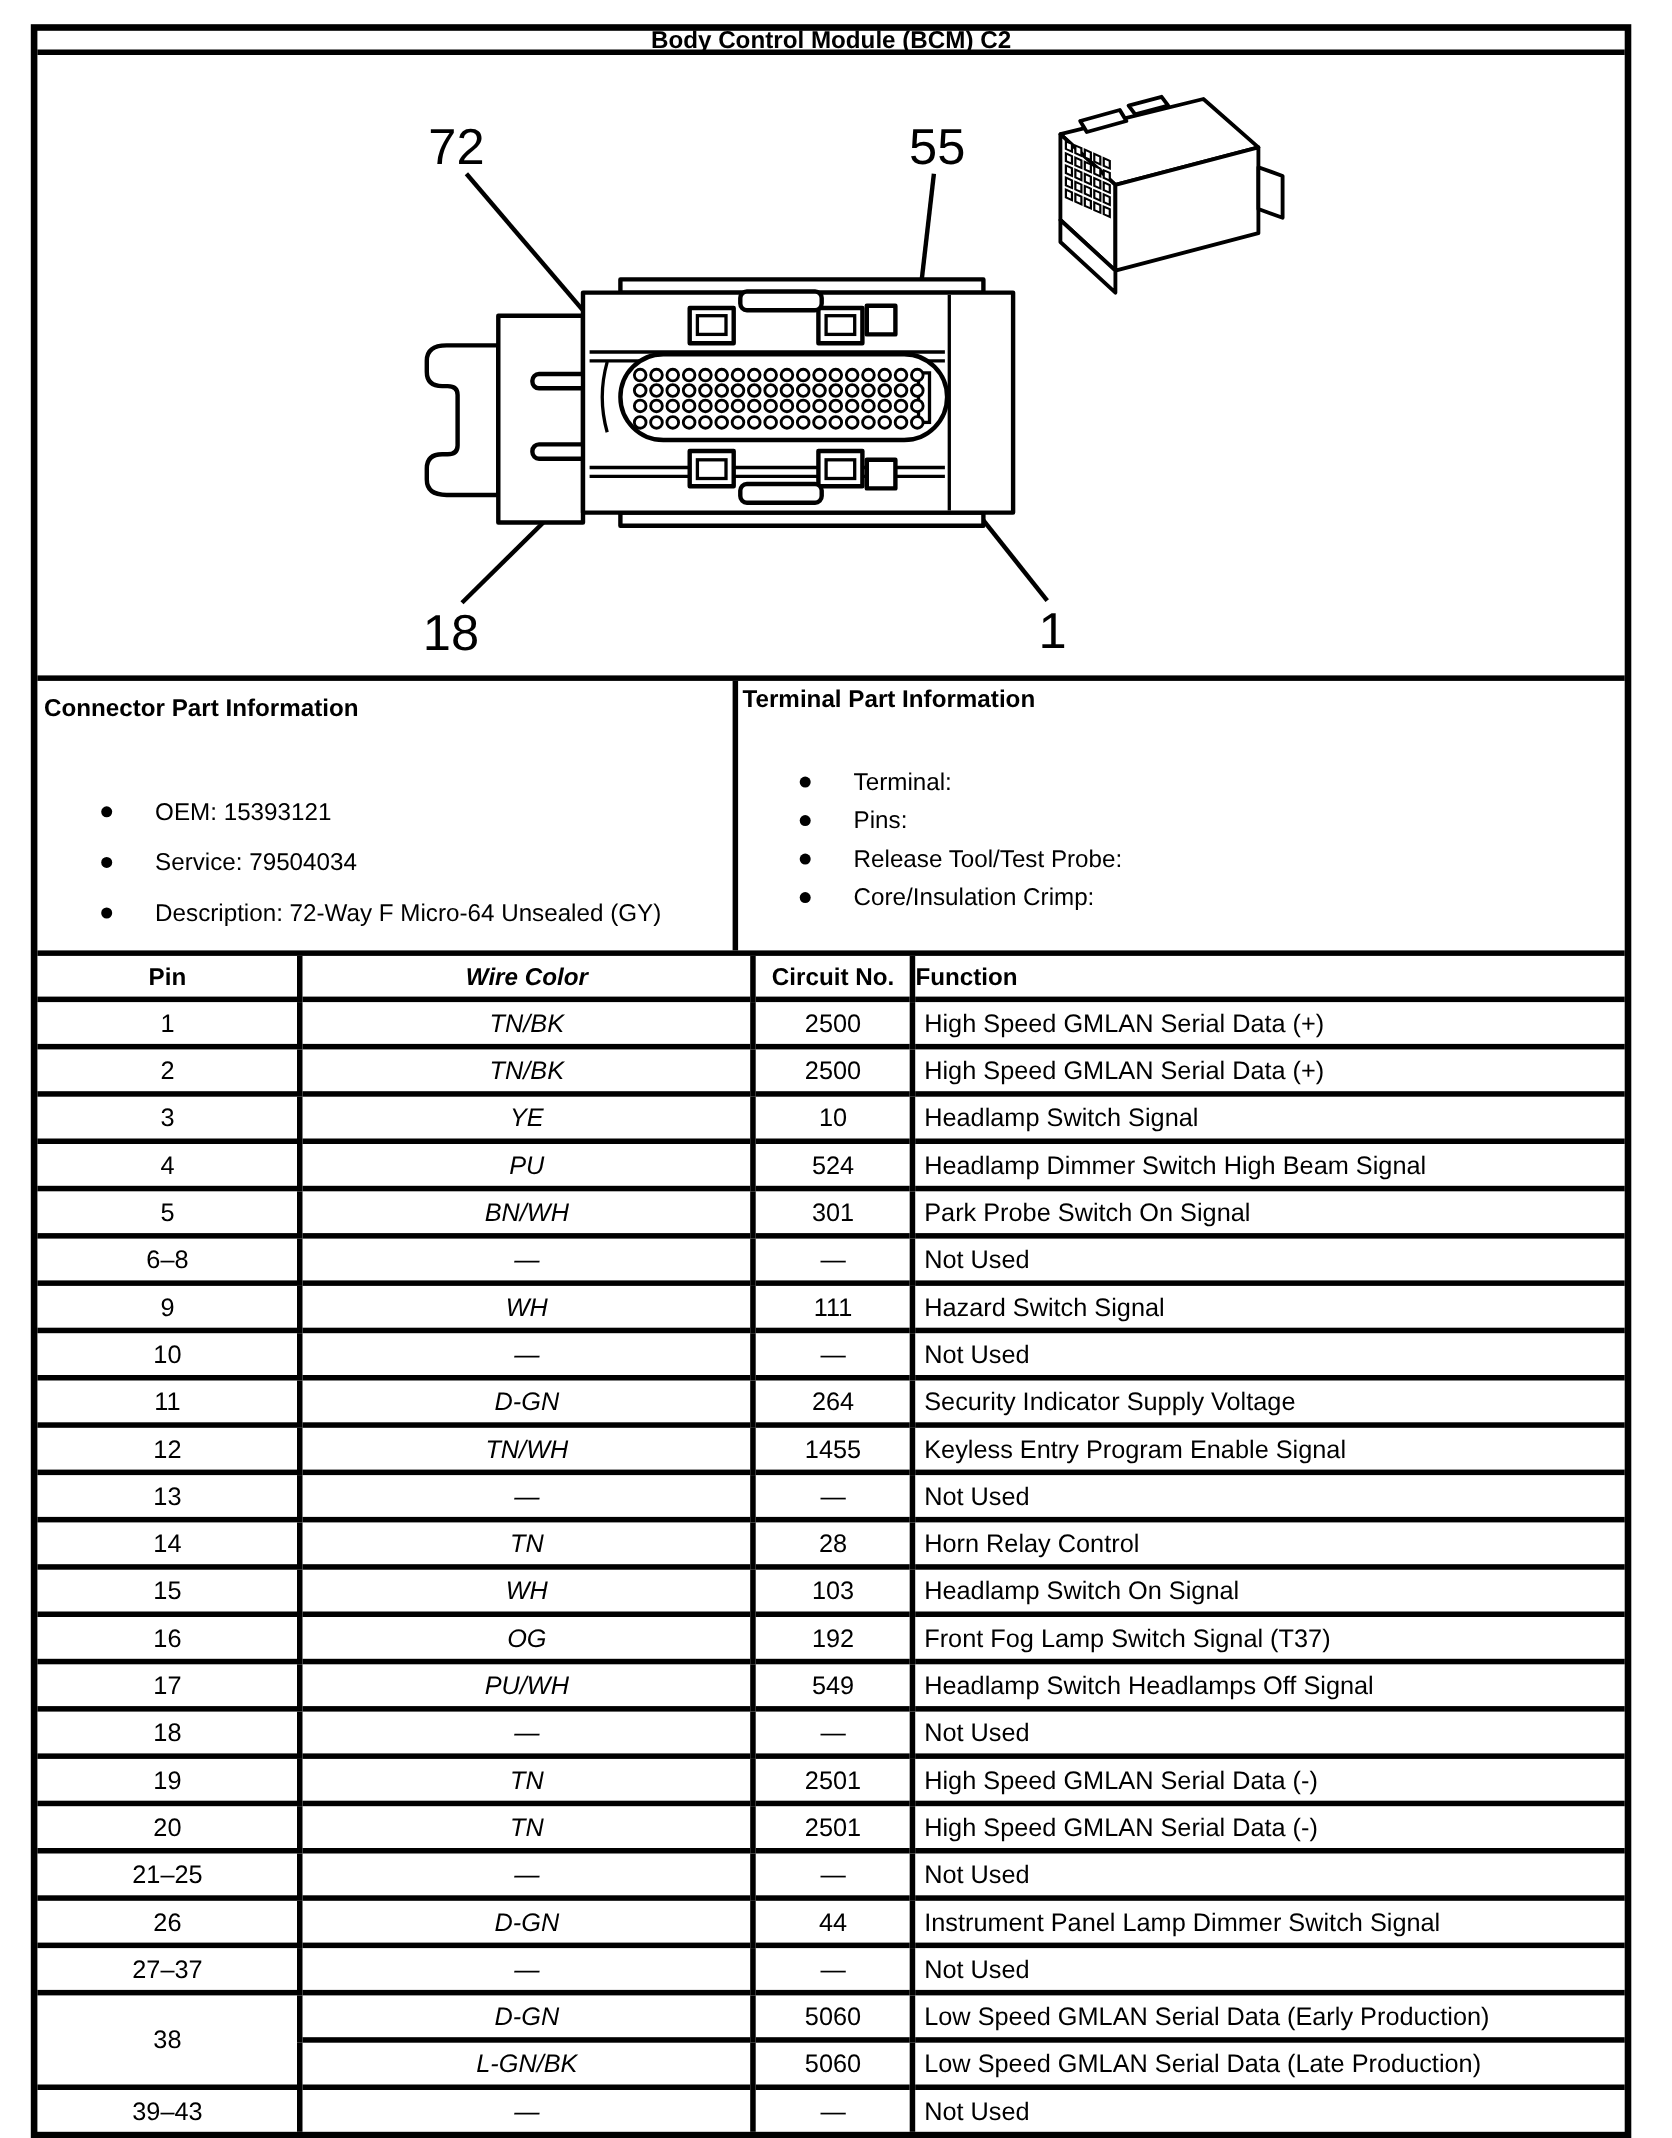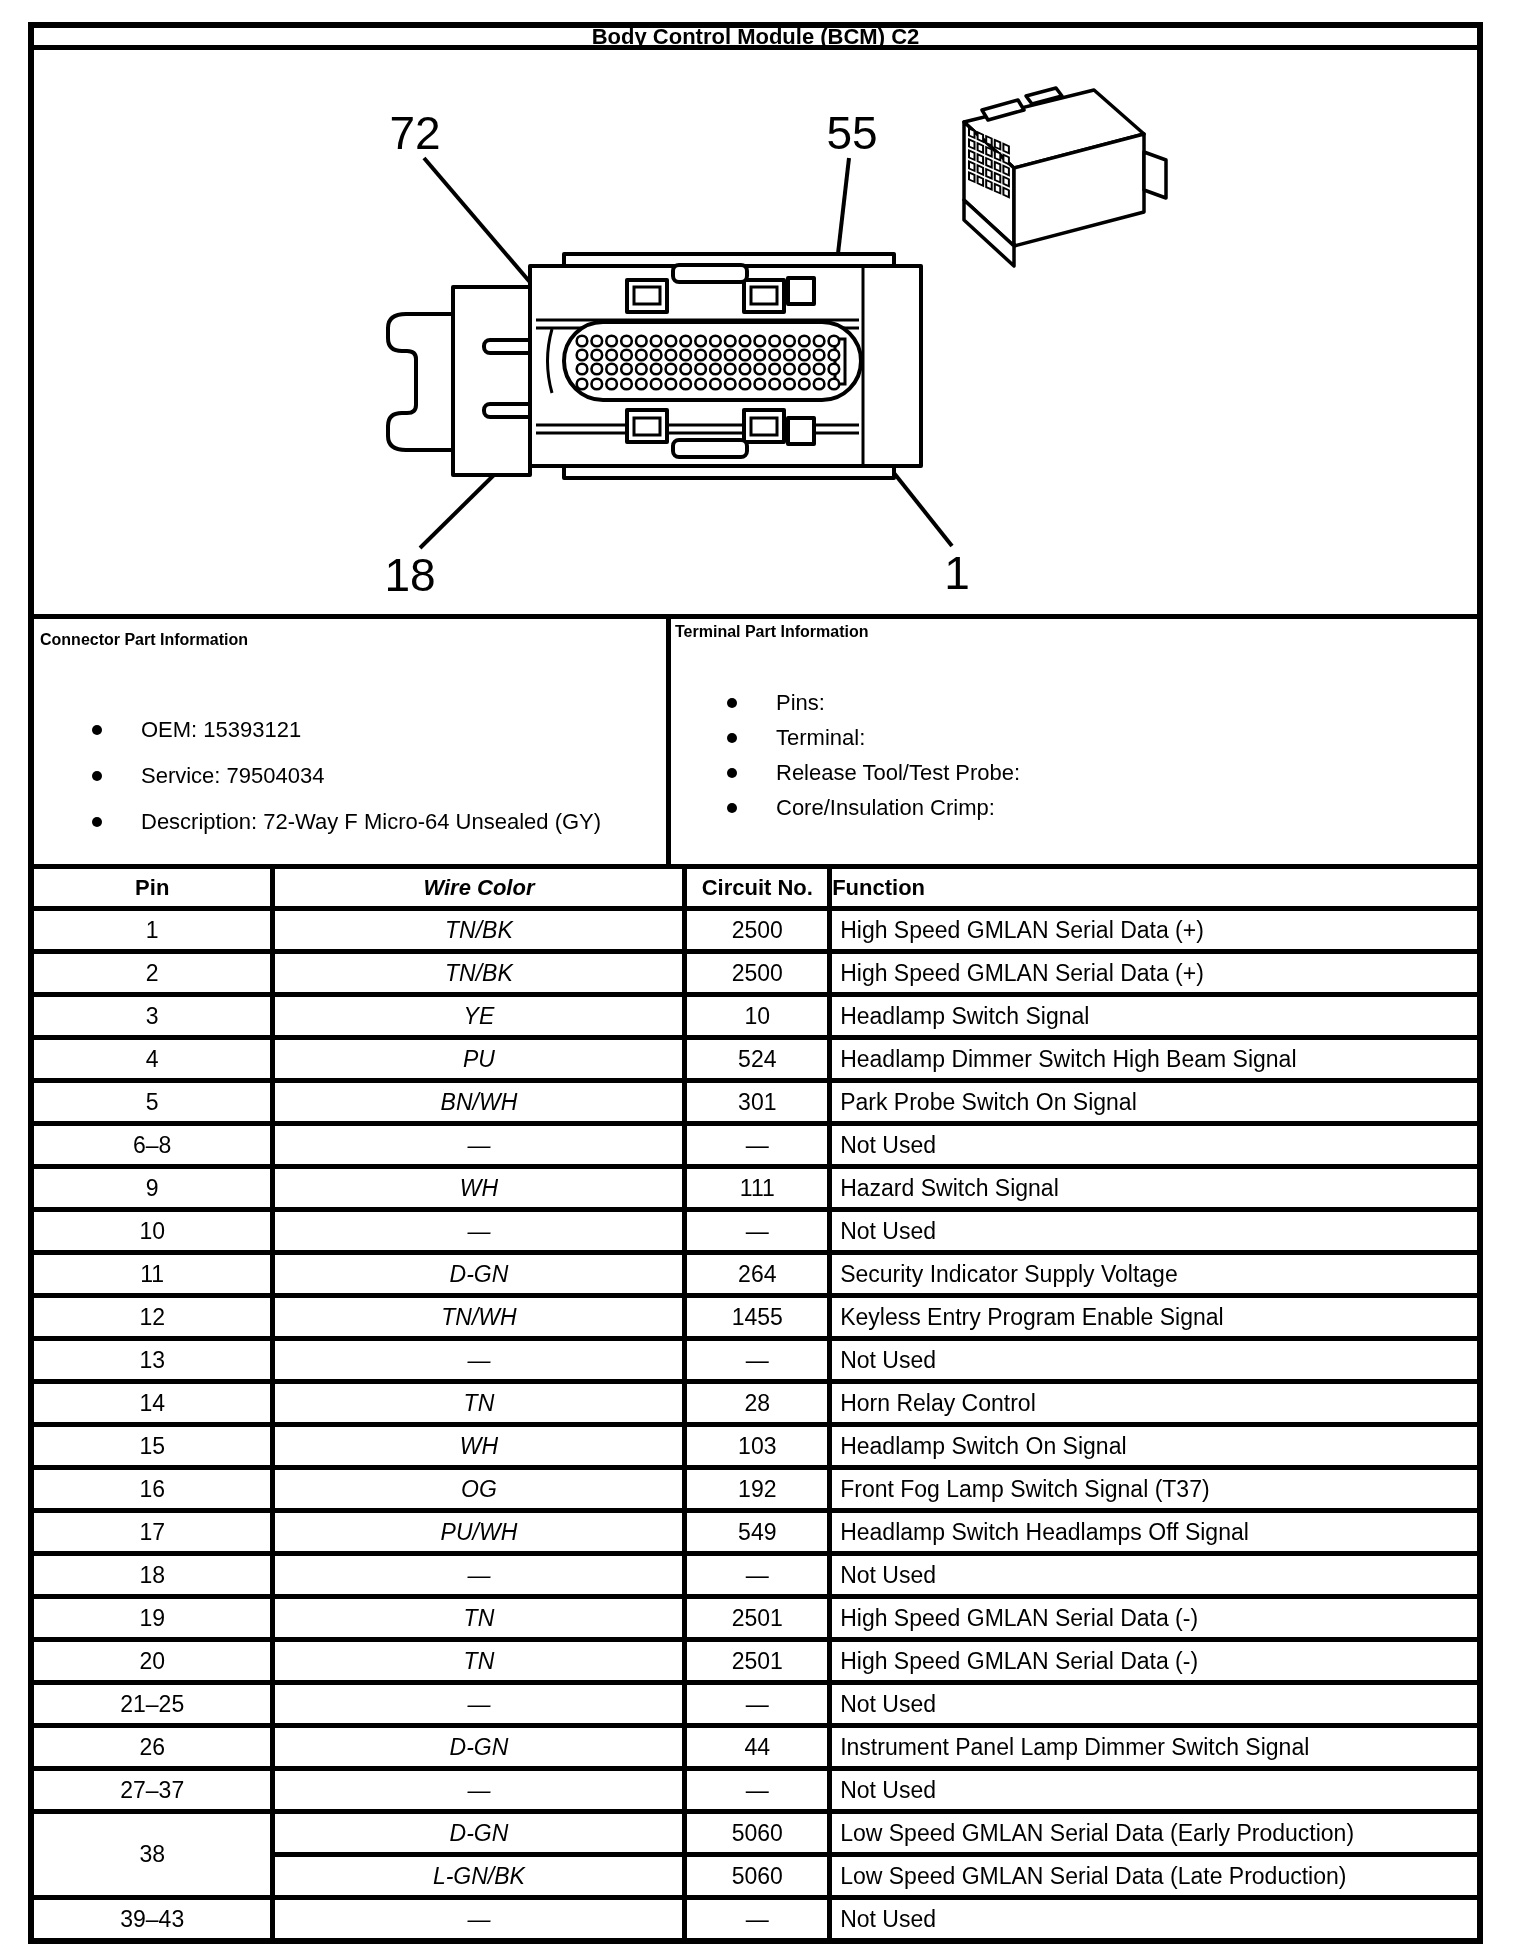--- a/index.html
+++ b/index.html
@@ -20,21 +20,21 @@
     position:relative; height:569px; border-bottom:5px solid #000; box-sizing:border-box;padding-left:16px;
   }
   .diagram-cell svg { display:block; width:1443px; height:564px; }
 
   .info-row {
     display:flex; height:250px; border-bottom:5px solid #000; box-sizing:border-box;
   }
   .info-cell { box-sizing:border-box; overflow:hidden; }
   .info-cell.left  { width:637px; border-right:5px solid #000; padding:12px 6px 0 6px; }
   .info-cell.right { flex:1; padding:4px 6px 0 4px; }
-  .info-heading { margin:0; font-size:16px; font-weight:bold; }
+  .info-heading { margin:0; font-size:22px; font-weight:bold; }
   .info-cell ul { list-style:none; margin:0; padding:0; }
   .info-cell.left  ul { margin-top:58px; }
   .info-cell.right ul { margin-top:44px; }
   .info-cell li {
     position:relative; padding-left:101px; display:flex; align-items:center;
     font-size:22px;
   }
   .info-cell.left  li { height:46px; }
   .info-cell.right li { height:35px; }
   .info-cell li::before {
@@ -242,22 +242,22 @@
       <p class="info-heading">Connector Part Information</p>
       <ul>
         <li>OEM: 15393121</li>
         <li>Service: 79504034</li>
         <li>Description: 72-Way F Micro-64 Unsealed (GY)</li>
       </ul>
     </div>
     <div class="info-cell right">
       <p class="info-heading">Terminal Part Information</p>
       <ul>
+        <li>Terminal:</li>
         <li>Pins:</li>
-        <li>Terminal:</li>
         <li>Release Tool/Test Probe:</li>
         <li>Core/Insulation Crimp:</li>
       </ul>
     </div>
   </div>
 
   <table class="pin-table">
     <thead>
       <tr>
         <th class="col-pin">Pin</th>

